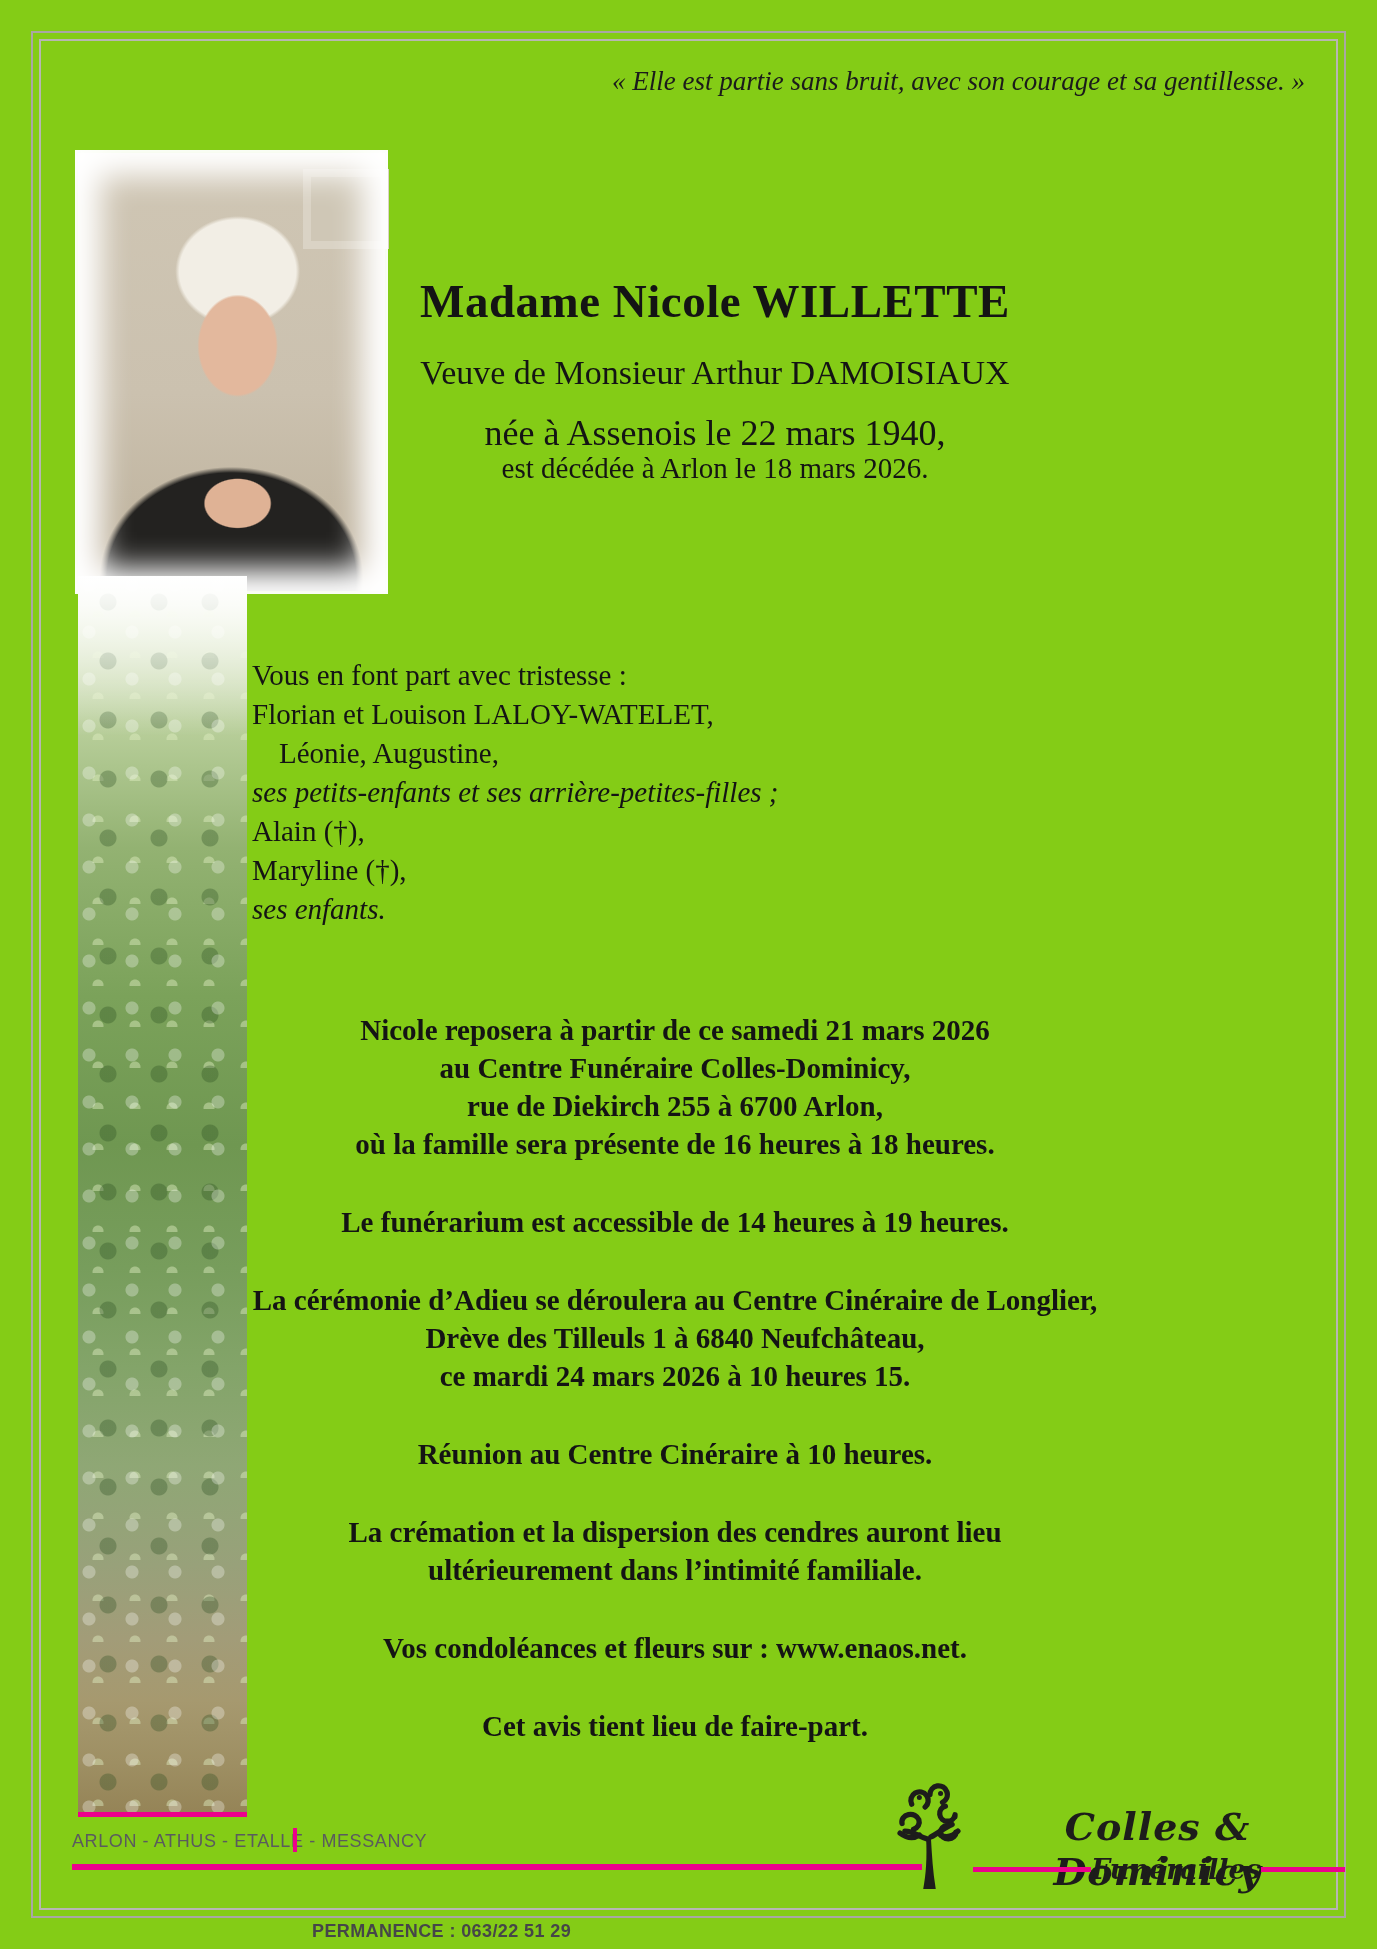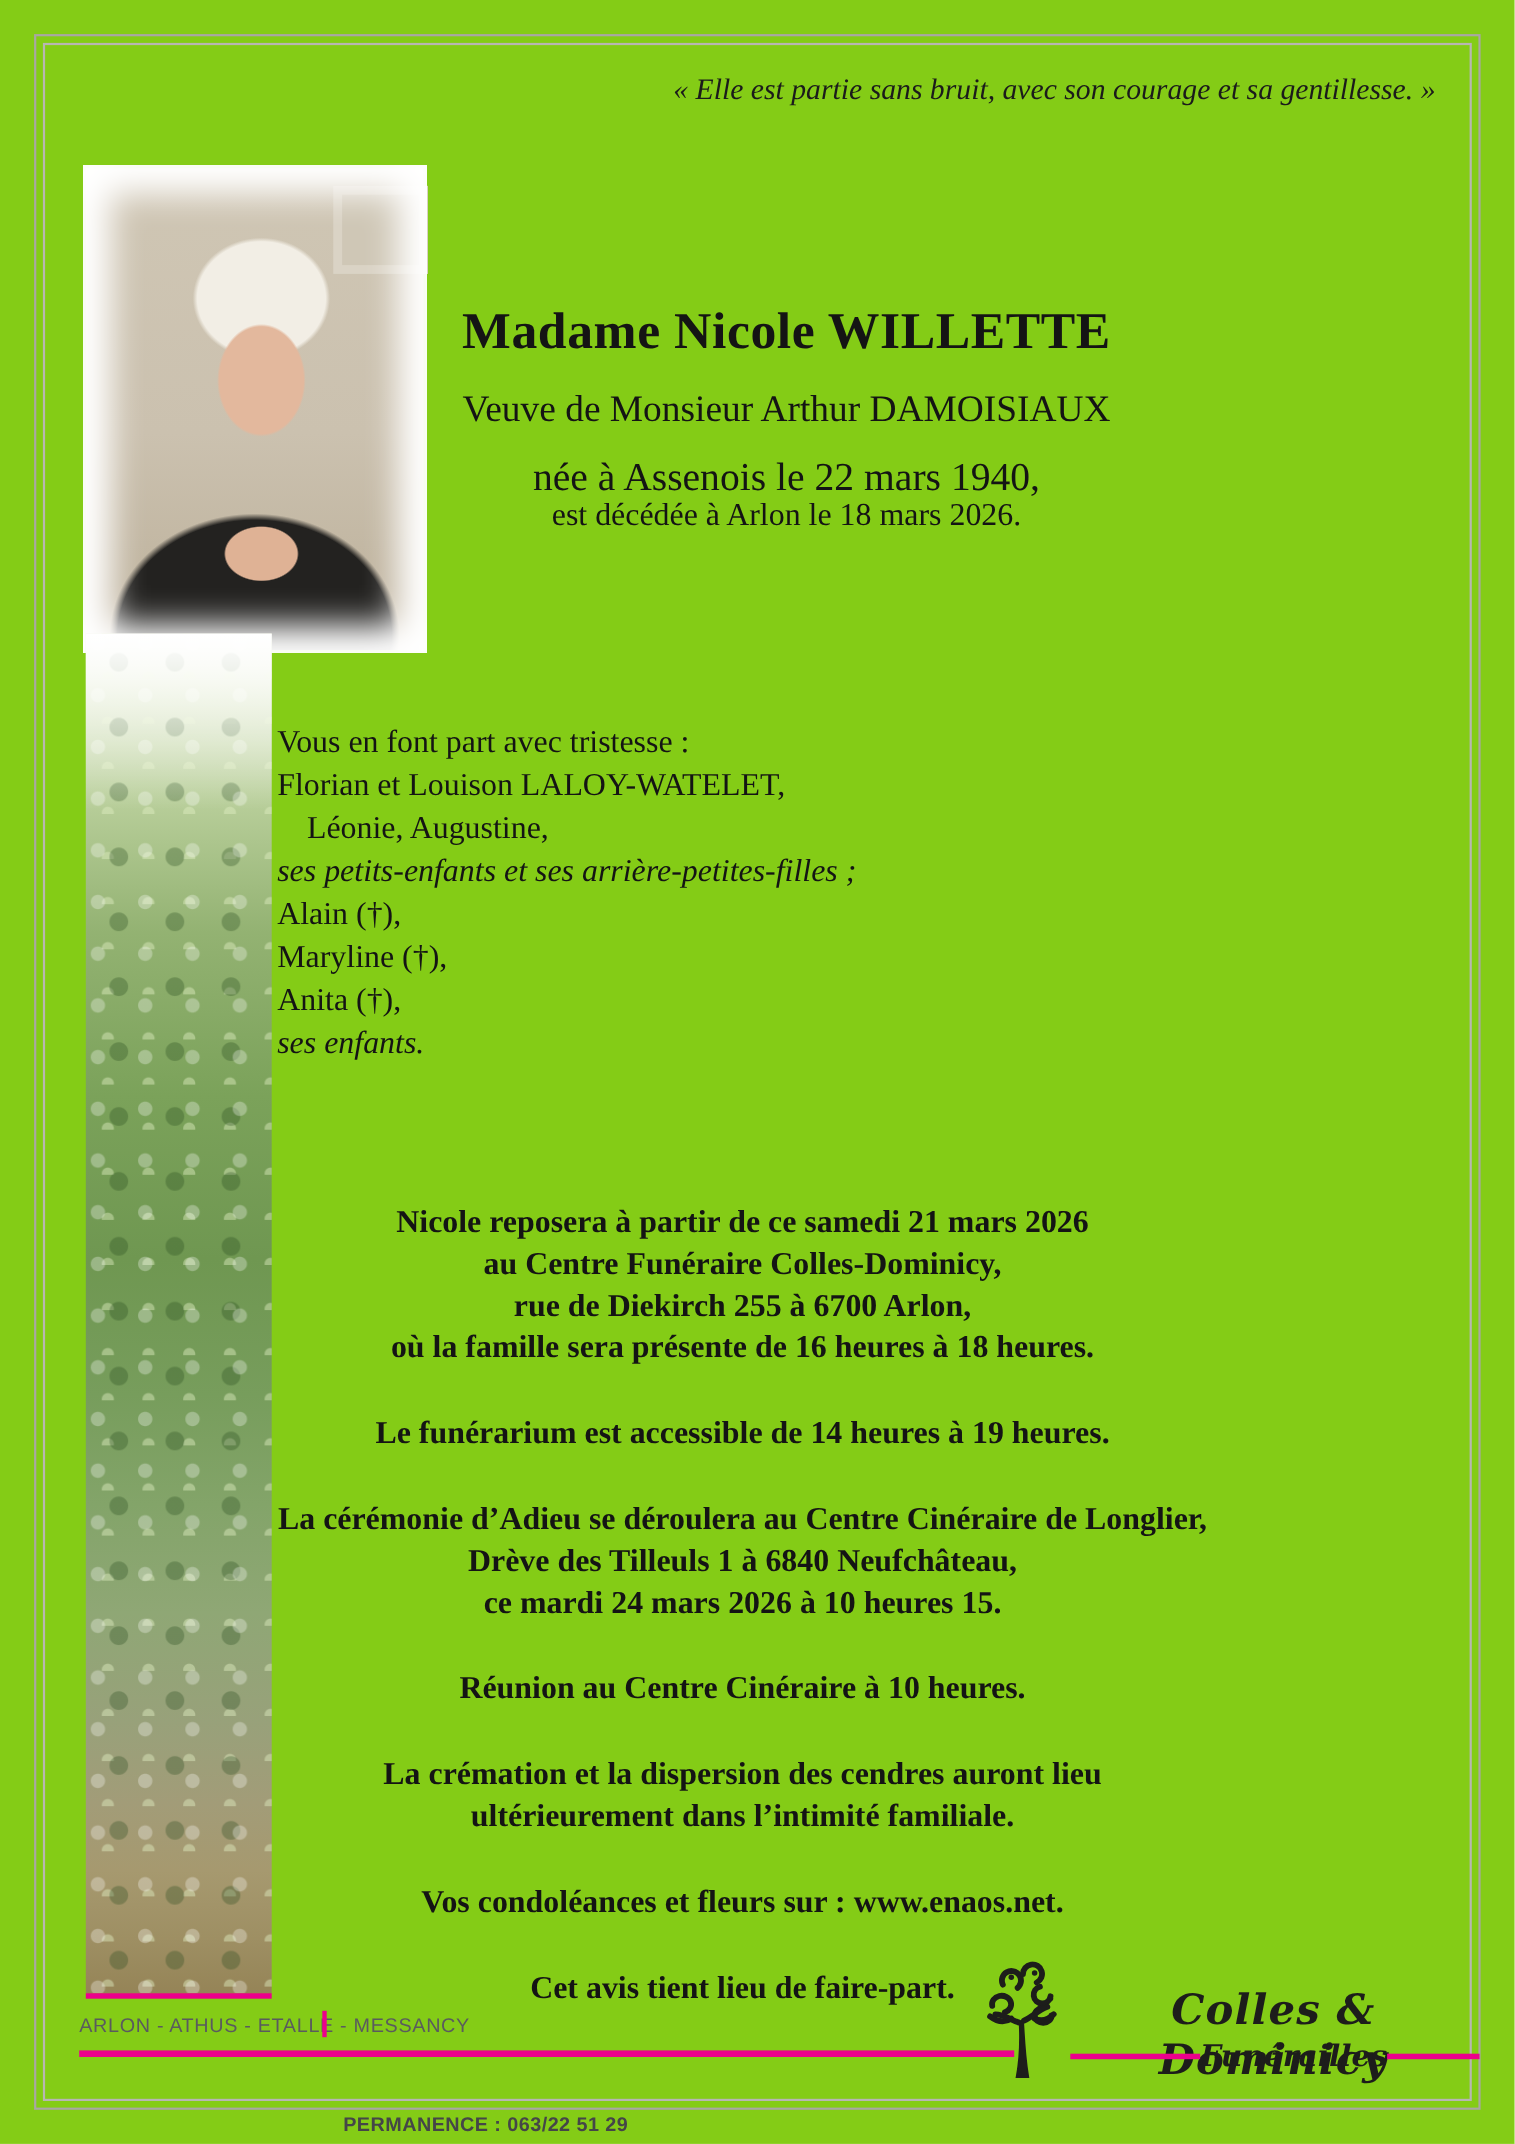--- a/index.html
+++ b/index.html
@@ -67,21 +67,21 @@
   .death    { position:absolute; left:0; top:452px; width:730px; font-size:29px; }
 
   
   .family { position:absolute; left:252px; top:656px; width:1080px; font-size:29px; line-height:39px; }
   .family .ln { display:block; }
   .family .indent { padding-left:27px; }
   .family .role { font-style:italic; }
 
   
   .ann {
-    position:absolute; left:235px; top:1092px; width:880px;
+    position:absolute; left:235px; top:1011px; width:880px;
     font-size:29px; font-weight:bold; line-height:38px; text-align:center;
   }
   .ann p { margin:0 0 40px 0; }
   .ann .ln { display:block; }
 
   
   .footer-cities {
     position:absolute; left:72px; top:1831px;
     font-family:"Liberation Sans", sans-serif; font-size:18px; letter-spacing:0.6px; color:#5a5b5e;
   }
@@ -138,21 +138,20 @@
     <div class="death">est décédée à Arlon le 18 mars 2026.</div>
   </div>
 
   <div class="family">
     <span class="ln">Vous en font part avec tristesse :</span>
     <span class="ln">Florian et Louison LALOY-WATELET,</span>
     <span class="ln indent">Léonie, Augustine,</span>
     <span class="ln role">ses petits-enfants et ses arrière-petites-filles ;</span>
     <span class="ln">Alain (†),</span>
     <span class="ln">Maryline (†),</span>
-    <span class="ln">Anita (†),</span>
     <span class="ln role">ses enfants.</span>
   </div>
 
   <div class="ann">
     <p>
       <span class="ln">Nicole reposera à partir de ce samedi 21 mars 2026</span>
       <span class="ln">au Centre Funéraire Colles-Dominicy,</span>
       <span class="ln">rue de Diekirch 255 à 6700 Arlon,</span>
       <span class="ln">où la famille sera présente de 16 heures à 18 heures.</span>
     </p>

